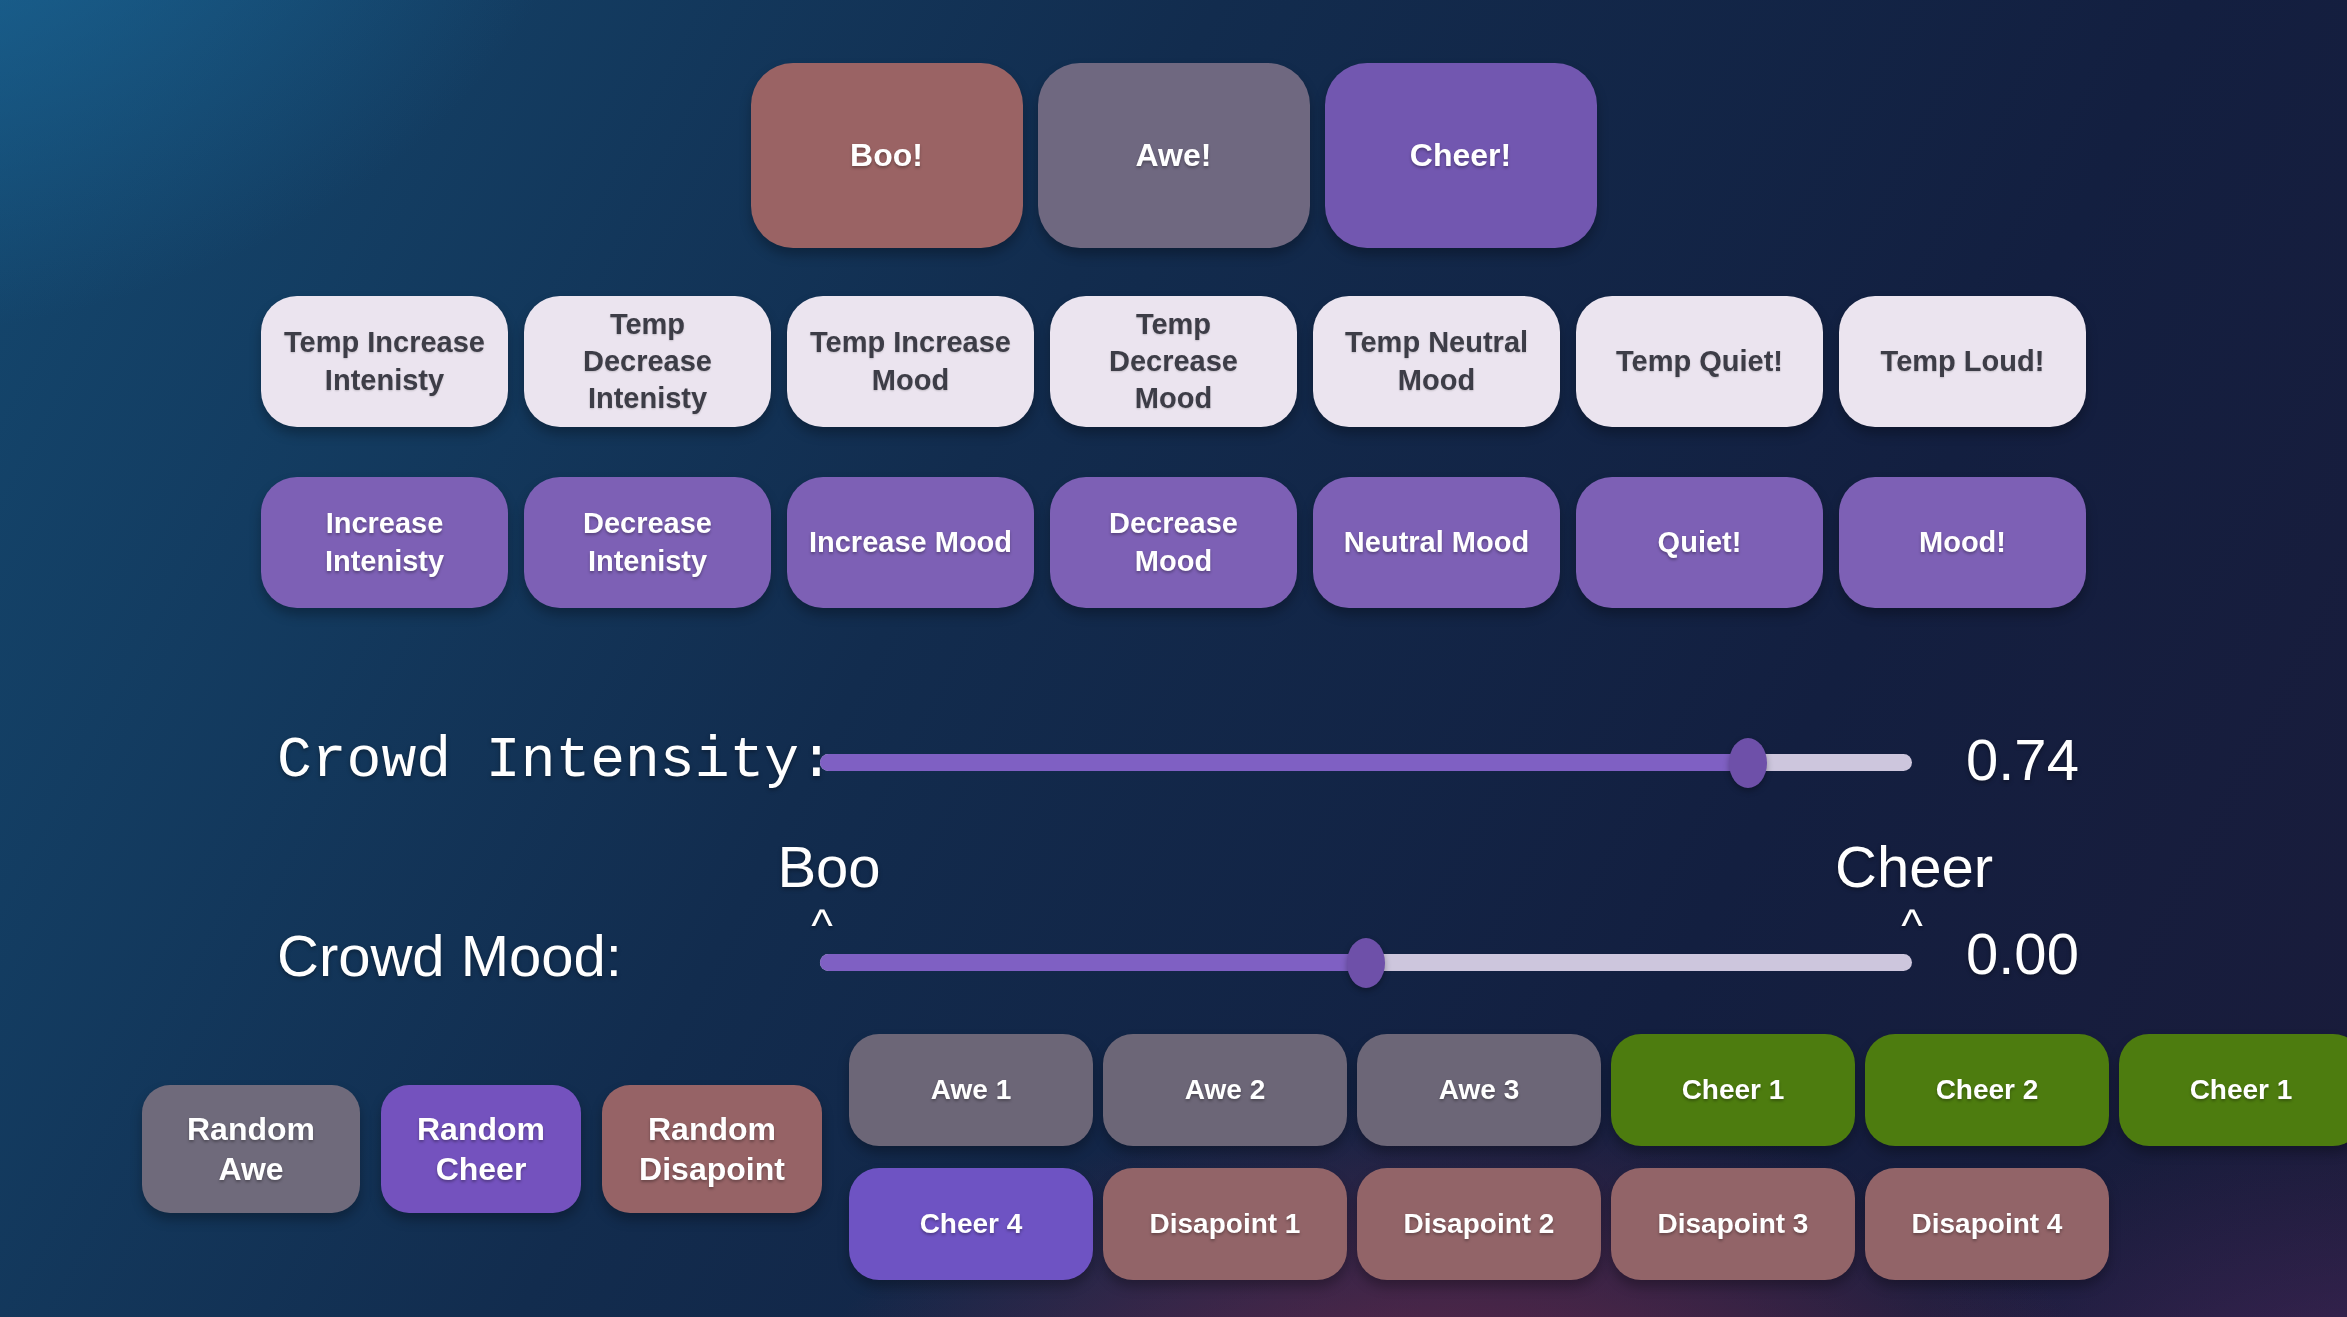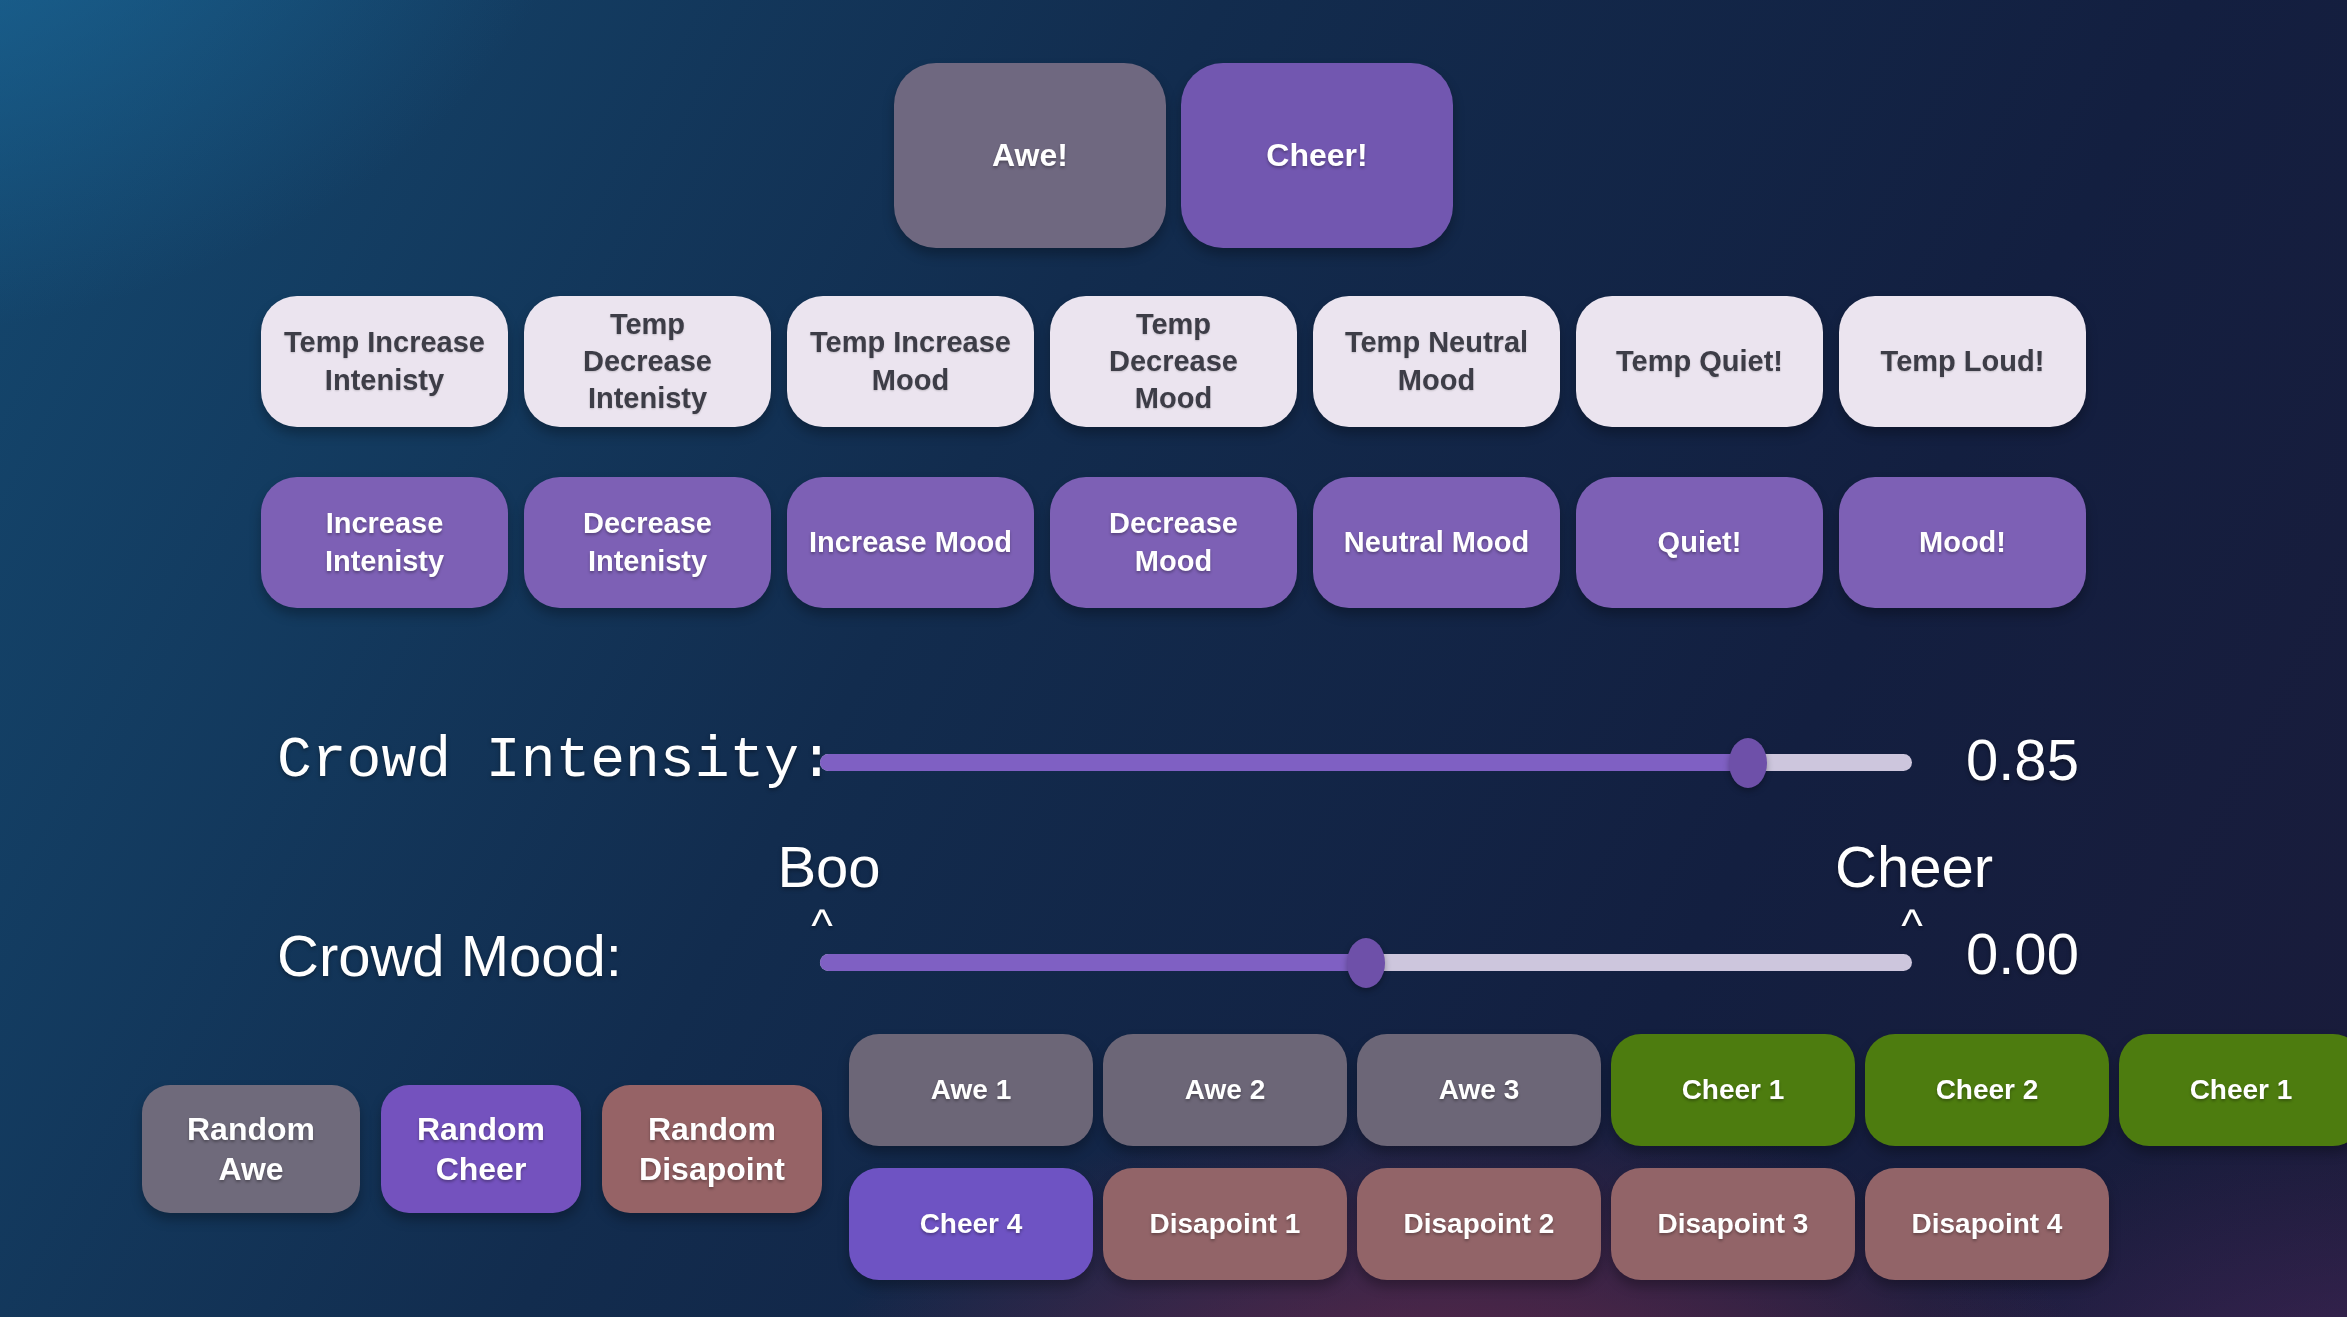--- a/index.html
+++ b/index.html
@@ -66,20 +66,21 @@
   .row-random .btn:nth-child(2){width:200px;}
   .row-random .btn:nth-child(3){width:220px;}
   .row-presets-1{position:absolute;left:849px;top:1034px;display:flex;gap:10px;}
   .row-presets-2{position:absolute;left:849px;top:1168px;display:flex;gap:10px;}
   .row-presets-1 .btn,.row-presets-2 .btn{width:244px;height:112px;border-radius:30px;font-size:28px;}
 </style>
 </head>
 <body>
 
 <div class="row-reactions">
+  <div class="btn c-boo">Boo!</div>
   <div class="btn c-awe">Awe!</div>
   <div class="btn c-cheer-big">Cheer!</div>
 </div>
 
 <div class="row-temp">
   <div class="btn c-temp">Temp Increase
 Intenisty</div>
   <div class="btn c-temp">Temp
 Decrease
 Intenisty</div>
@@ -105,21 +106,21 @@
   <div class="btn c-action">Neutral Mood</div>
   <div class="btn c-action">Quiet!</div>
   <div class="btn c-action">Mood!</div>
 </div>
 
 <div class="big-label" style="left:277px;top:728px;font-family:Liberation Mono, monospace;">Crowd Intensity:</div>
 <div class="slider" style="top: 754px; --p: 85%;">
   <div class="fill"></div>
   <div class="thumb"></div>
 </div>
-<div class="big-label" style="left:1966px;top:726px;">0.85</div>
+<div class="big-label" style="left:1966px;top:726px;">0.74</div>
 
 <div class="marker" style="left:829px;top:833px;">Boo</div>
 <div class="caret" style="left:822px;top:898px;">^</div>
 <div class="marker" style="left:1914px;top:833px;">Cheer</div>
 <div class="caret" style="left:1912px;top:898px;">^</div>
 
 <div class="big-label" style="left:277px;top:922px;">Crowd Mood:</div>
 <div class="slider" style="top: 954px; --p: 50%;">
   <div class="fill"></div>
   <div class="thumb"></div>

